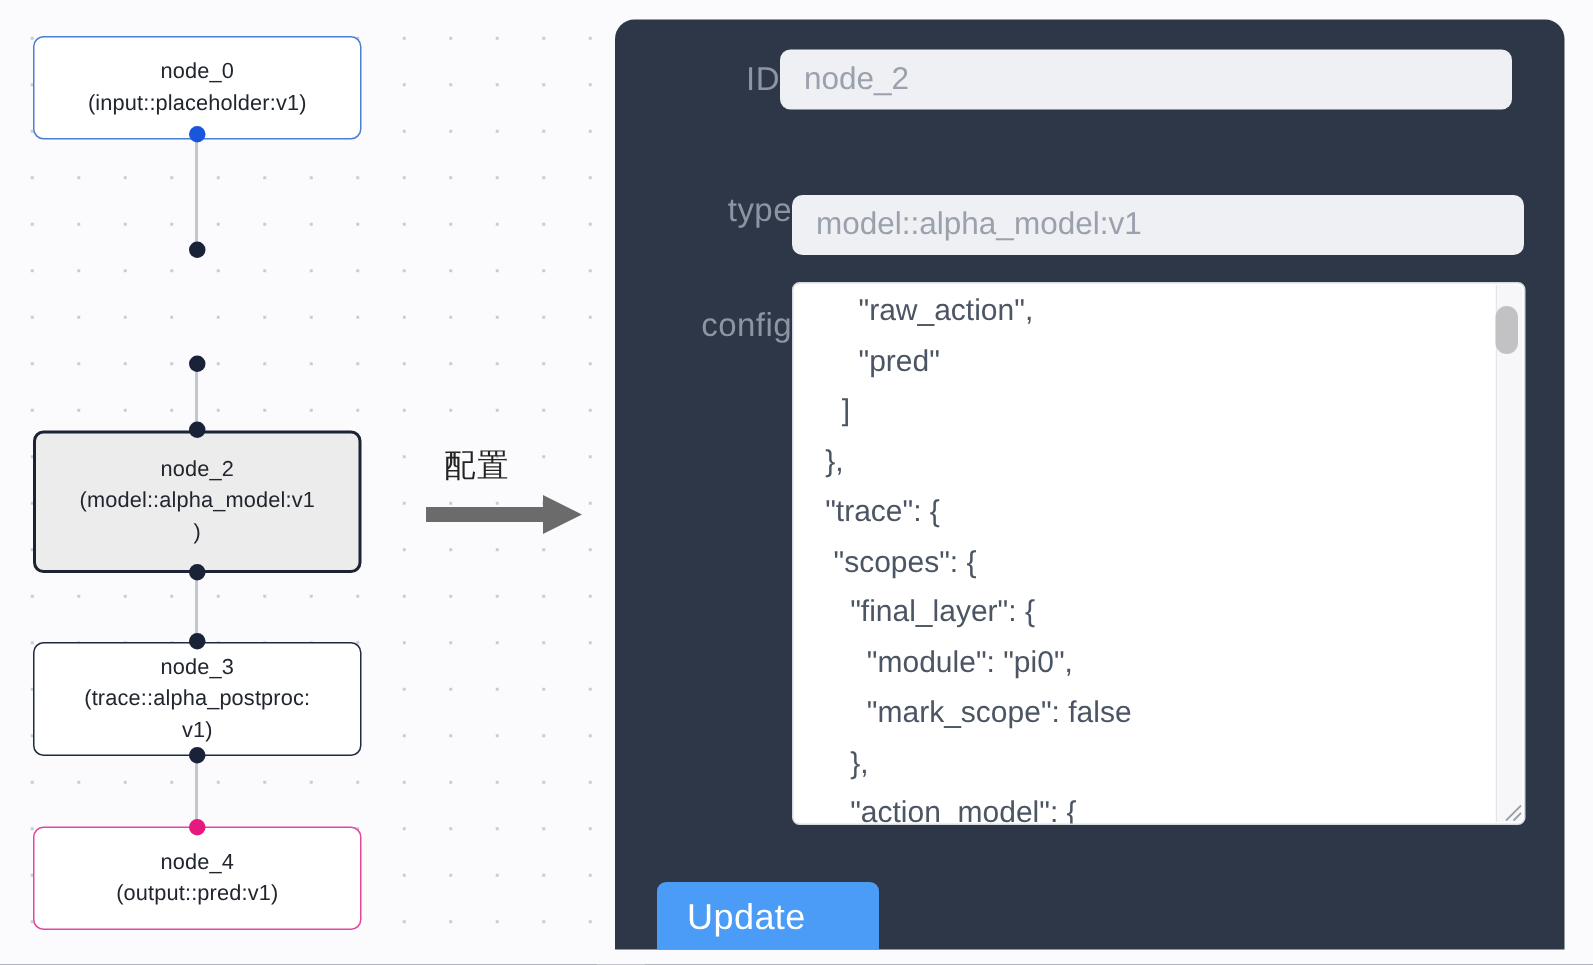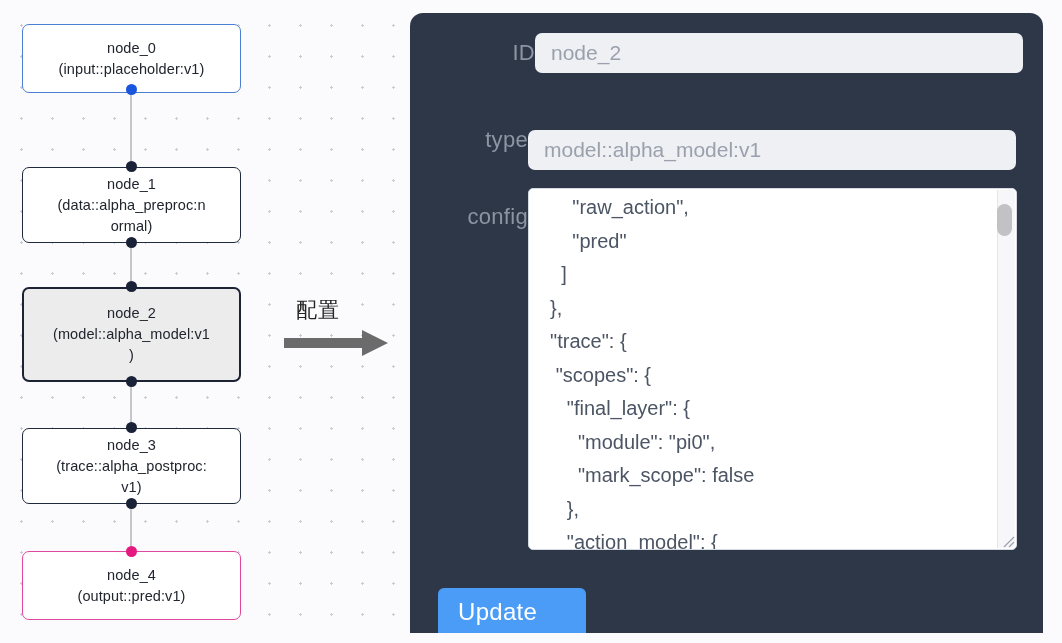--- a/index.html
+++ b/index.html
@@ -97,21 +97,21 @@
   .field-input{
     box-sizing:border-box;
     background:#eef0f4;
     border:none;border-radius:7px;
     color:#9aa1ad;
     font-size:21px;
     font-family:"Liberation Sans", sans-serif;
     padding:0 16px;
     outline:none;
   }
-  #row-id{left:25px;top:20px;width:600px;}
+  #row-id{left:10px;top:20px;width:600px;}
   #row-id .field-input{width:488px;height:40px;}
   #row-type{left:18px;top:97px;width:600px;}
   #row-type .field-input{width:488px;height:40px;margin-top:20px;}
 
   #row-config{left:18px;top:175px;width:600px;align-items:flex-start;}
   #row-config .field-label{padding-top:16px;}
   #textarea-wrap{
     position:relative;width:489px;height:362px;
   }
   #config-textarea{
@@ -168,25 +168,20 @@
     <div class="edge" id="edge1"></div>
     <div class="edge" id="edge2"></div>
     <div class="edge" id="edge3"></div>
 
     <div class="node input-node" id="node0">
       <span class="lbl">node_0
 (input::placeholder:v1)</span>
     </div>
     <div class="handle blue" style="top:84px;"></div>
 
-    <div class="node" id="node1">
-      <span class="lbl">node_1
-(data::alpha_preproc:n
-ormal)</span>
-    </div>
     <div class="handle" style="top:161px;"></div>
     <div class="handle" style="top:237px;"></div>
 
     <div class="node selected" id="node2">
       <span class="lbl">node_2
 (model::alpha_model:v1
 )</span>
     </div>
     <div class="handle" style="top:281px;"></div>
     <div class="handle" style="top:376px;"></div>

